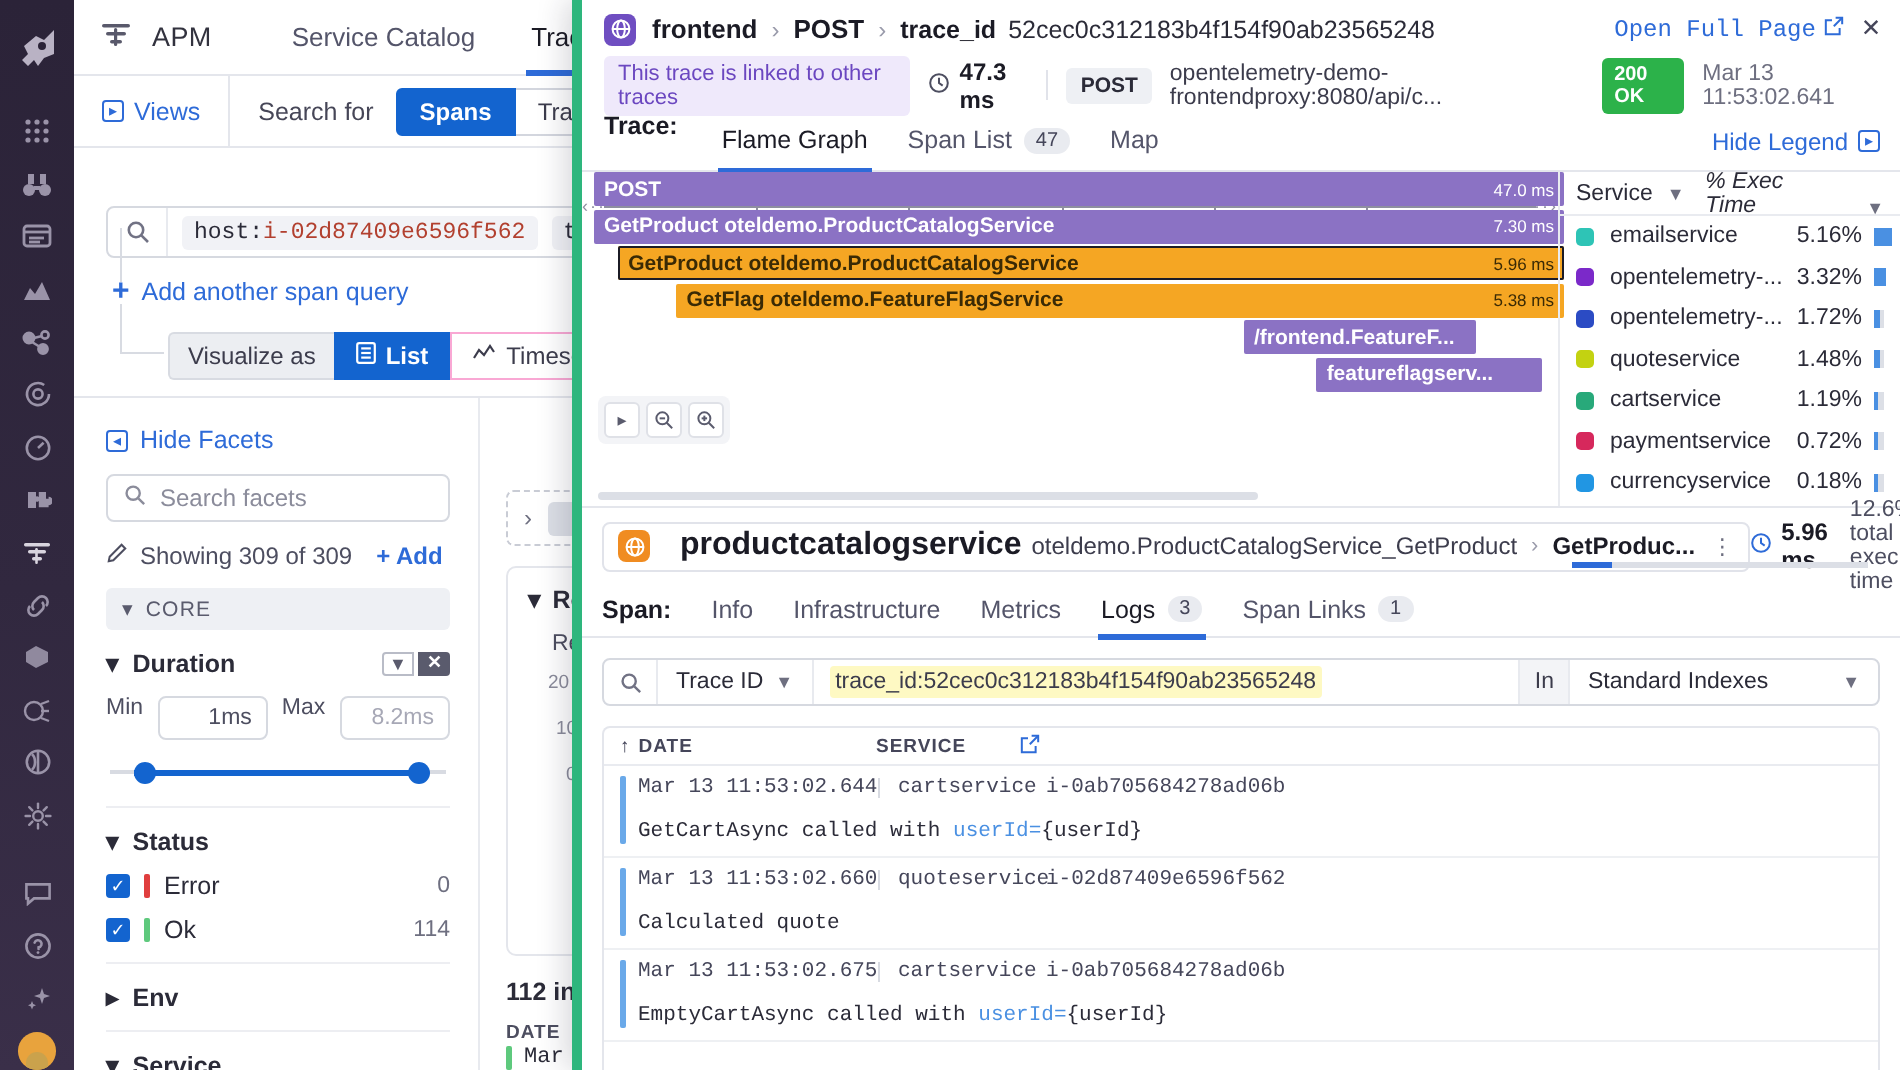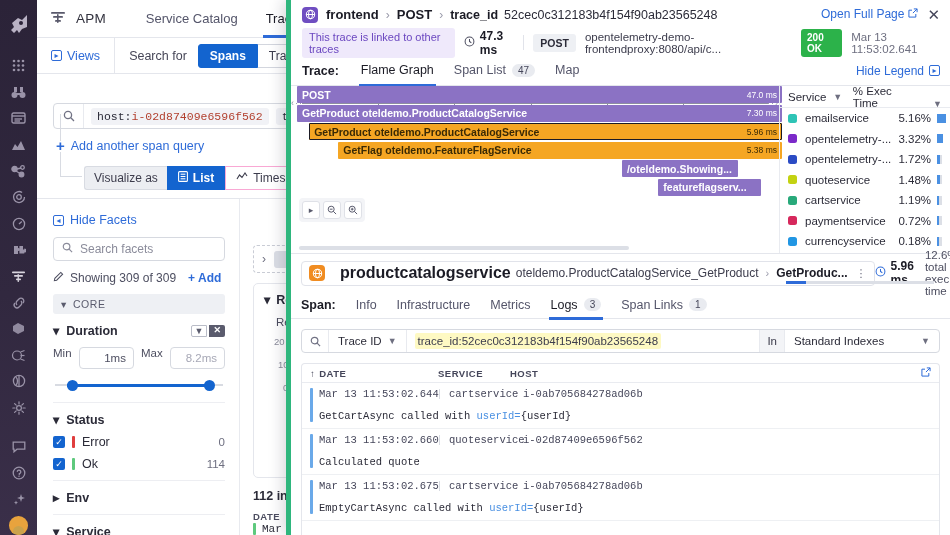--- a/index.html
+++ b/index.html
@@ -153,34 +153,34 @@
   .globe {
     width:16px;height:16px;border-radius:4px;background:#6f4ec1;color:#fff;
     display:flex;align-items:center;justify-content:center; flex:none; margin-right:8px;
   }
   .globe.orange{ background:#f08c21; }
   .m-hdr .nm{ font-size:13px; font-weight:bold; color:#1b1b25;}
   .m-hdr .sep{ color:#9a9bab; margin:0 7px; font-size:12px;}
   .m-hdr .meth{ font-size:13px; font-weight:bold; color:#1b1b25;}
   .m-hdr .kv{ font-size:12.5px; font-weight:bold; color:#1b1b25;}
   .m-hdr .tid{ font-size:12.5px; color:#2b2b38; margin-left:6px;}
-  .m-hdr .sp{ margin-left:auto; display:flex; align-items:flex-start; gap:9px;}
+  .m-hdr .sp{ margin-left:auto; display:flex; align-items:flex-end; gap:9px;font-family:Liberation Mono, monospace;}
   .m-hdr .ofp{ color:#2e6bd8; font-size:12px; display:flex; align-items:center; gap:4px;}
   .m-hdr .x{ color:#45465a; font-size:15px; line-height:1;}
 
   .m-sub { height:27px; display:flex; align-items:center; padding:0 10px 0 11px; gap:9px; }
   .linkedtrace{ background:#efe9fb; color:#6b47c0; border-radius:3px; font-size:11px; padding:3px 7px;}
   .dur{ display:flex; align-items:center; gap:5px; font-size:12px; font-weight:bold; color:#1b1b25;}
   .vsep{ width:1px; height:15px; background:#e1e3ea;}
   .methchip{ background:#eef0f4; border-radius:3px; font-size:10.5px; font-weight:bold; padding:3px 7px; color:#2b2b38;}
   .url{ font-size:11.5px; color:#3c3c4c;}
   .status200{ background:#2cb24a; color:#fff; border-radius:3px; font-size:10px; font-weight:bold; padding:3px 6px;}
   .ts{ font-size:11.5px; color:#6e6f80; }
 
-  .m-tabs { height:30px; display:flex; align-items:center; padding:0 10px 0 11px; border-bottom:1px solid #e4e6ec; }
+  .m-tabs { height:30px; display:flex; padding:0 10px 0 11px; border-bottom:1px solid #e4e6ec; }
   .m-tabs .lead{ font-size:12.5px; font-weight:bold; color:#1b1b25; margin-right:12px;}
   .m-tabs .t{ font-size:12.5px; color:#54556a; padding:7px 10px 8px; position:relative; display:flex; align-items:center; gap:6px;}
   .m-tabs .t.active{ color:#1b1b25;}
   .m-tabs .t.active:after{ content:""; position:absolute; left:8px; right:8px; bottom:-1px; height:2.5px; background:#2e6bd8;}
   .badge{ background:#e9ebf0; border-radius:9px; font-size:10px; color:#45465a; padding:1px 6px;}
   .m-tabs .hide{ margin-left:auto; color:#2e6bd8; font-size:12px; display:flex; align-items:center; gap:5px;}
   .sqbtn{ border:1.2px solid #2e6bd8; border-radius:2px; width:11px;height:11px; display:flex;align-items:center;justify-content:center; color:#2e6bd8; font-size:8px;}
 
   
   #flame { position:absolute; left:0; top:86px; right:171px; height:167px; }
@@ -204,21 +204,21 @@
 
   #zoomctl { position:absolute; left:8px; top:112px; background:#f3f4f7; border-radius:4px; padding:3px; display:flex; gap:3px;}
   #zoomctl .zb{ width:18px;height:18px;background:#fff;border:1px solid #dfe1e7;border-radius:3px;display:flex;align-items:center;justify-content:center;color:#5a5b6d;font-size:9px;}
 
   #fscroll{ position:absolute; left:8px; bottom:3px; width:330px; height:4px; background:#dcdfe6; border-radius:2px;}
 
   
   #legend { position:absolute; right:0; top:86px; width:171px; height:167px; border-left:1px solid #e9ebf0;}
   #legend .lh{ display:flex; align-items:center; height:22px; font-size:11.5px; color:#2b2b38; padding:0 8px; border-bottom:1px solid #e9ebf0;}
   #legend .lh .c1{ width:72px; display:flex; align-items:center; gap:7px;}
-  #legend .lh .c2{ display:flex; align-items:flex-end; gap:23px; }
+  #legend .lh .c2{ display:flex; align-items:flex-end; gap:23px;font-style:italic; }
   #legend .lr{ display:flex; align-items:center; height:20.5px; padding:0 8px; font-size:11.5px; color:#2b2b38;}
   #legend .lr .dot{ width:9px;height:9px;border-radius:2.5px; flex:none; margin-right:8px;}
   #legend .lr .nm{ width:93px; overflow:hidden; text-overflow:ellipsis; white-space:nowrap;}
   #legend .lr .pct{ width:33px; text-align:right; }
   #legend .lr .bw{ margin-left:6px; flex:1; height:9px; background:#dcdfe6; position:relative;}
   #legend .lr .bw .f{ position:absolute; left:0; top:0; bottom:0; background:#4a90e2;}
 
   
   #spansep{ position:absolute; left:0; top:253px; right:0; height:1px; background:#e4e6ec;}
   #spanhdr{ position:absolute; left:0; top:254px; right:0; height:38px; display:flex; align-items:center; padding:0 10px;}
@@ -687,23 +687,23 @@
           </div>
           <div class="bar orange sel" style="left: 18.125px; width: 472.875px; top: 37px;">
             <span class="t">GetProduct oteldemo.ProductCatalogService</span>
             <span class="d">5.96 ms</span>
           </div>
           <div class="bar orange" style="left: 47.225px; width: 443.775px; top: 55.5px;">
             <span class="t">GetFlag oteldemo.FeatureFlagService</span>
             <span class="d">5.38 ms</span>
           </div>
           <div class="bar purple" style="left: 330.95px; width: 116.4px; top: 74px;">
-            <span class="t">/oteldemo.Showing...</span>
-          </div>
-          <div class="bar purple" style="left: 367.325px; width: 103px; top: 92.5px;">
+            <span class="t">/frontend.FeatureF...</span>
+          </div>
+          <div class="bar purple" style="left: 367.325px; width: 113px; top: 92.5px;">
             <span class="t">featureflagserv...</span>
           </div>
         </div>
       <div id="zoomctl">
         <span class="zb">▸</span>
         <span class="zb">
             <svg width="10" height="10" viewBox="0 0 11 11" fill="none" stroke="currentColor" stroke-width="1.1">
               <circle cx="4.6" cy="4.6" r="3.3"></circle>
               <line x1="7" y1="7" x2="10" y2="10"></line>
               <line x1="3.1" y1="4.6" x2="6.1" y2="4.6"></line>
@@ -861,21 +861,20 @@
       </span>
     </div>
 
     <div id="logtbl">
       <div class="th">
         <span class="c-date">
           <span>↑</span>
           <span>DATE</span>
         </span>
         <span class="c-svc">SERVICE</span>
-        <span class="c-host">HOST</span>
         <span class="ext"><svg width="10" height="10" viewBox="0 0 11 11" fill="none" stroke="currentColor" stroke-width="1.1">
               <path d="M6.4 1h3.6v3.6"></path>
               <path d="M10 1 L5.4 5.6"></path>
               <path d="M8.6 6.6V10H1V2.4h3.4"></path>
             </svg></span>
       </div>
       <div id="logrows">
           <div class="logrow">
             <span class="accent"></span>
             <div class="l1 mono">

